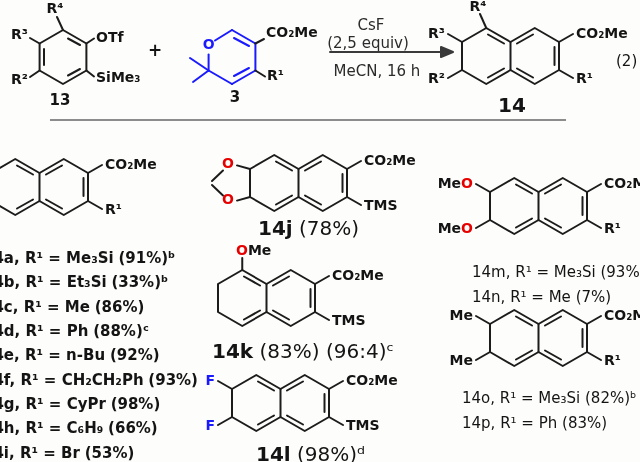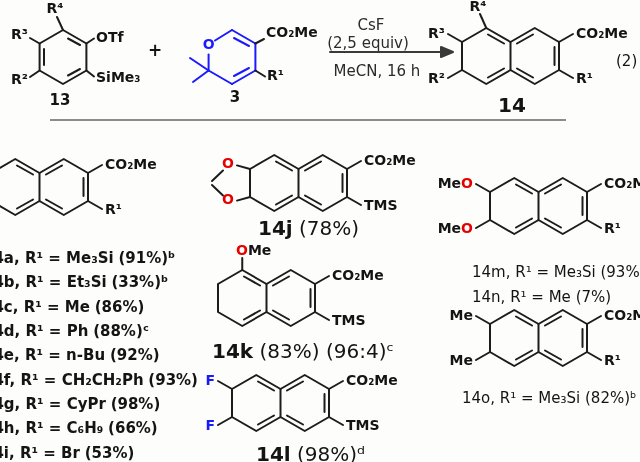--- a/index.html
+++ b/index.html
@@ -180,13 +180,14 @@
 <svg class="abs" style="left:454px;top:303px" width="200" height="70">
   <use href="#naph-core"></use>
   <use href="#naph-left-stubs"></use>
   <text x="19" y="17" text-anchor="end">Me</text>
   <text x="19" y="62" text-anchor="end">Me</text>
   <text x="150" y="17">CO₂Me</text>
   <text x="150" y="62">R¹</text>
 </svg>
 <div class="abs rows2" style="left:462px;top:386px">
   <div><span class="lbl">14o, R¹ = Me₃Si</span> <span class="yield">(82%)ᵇ</span></div>
+  <div><span class="lbl">14p, R¹ = Ph</span> <span class="yield">(83%)</span></div>
 </div>
 
 </body></html>

